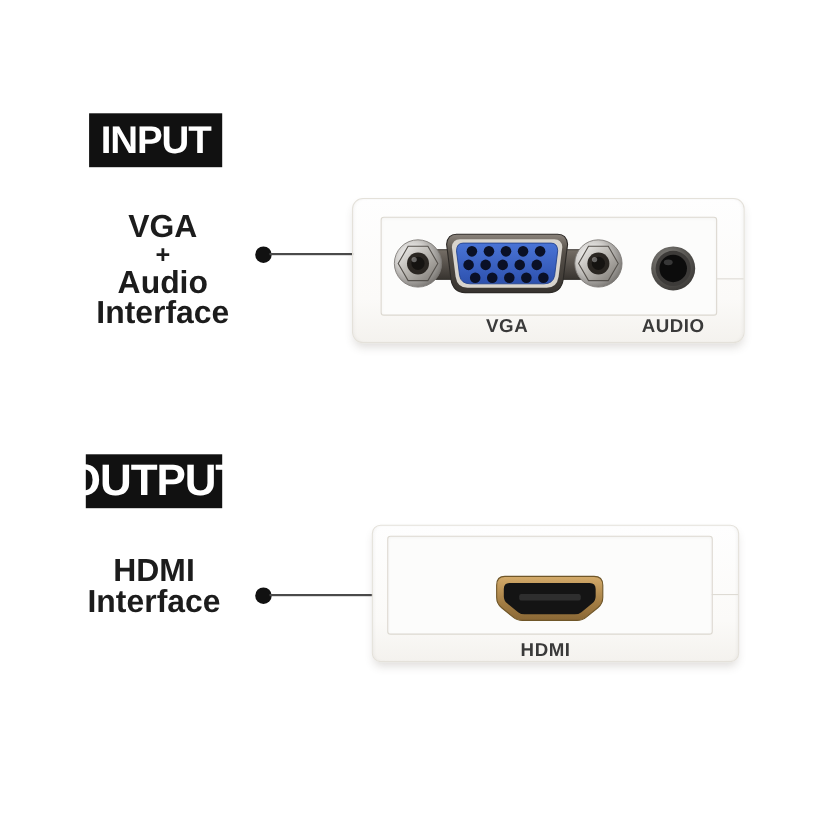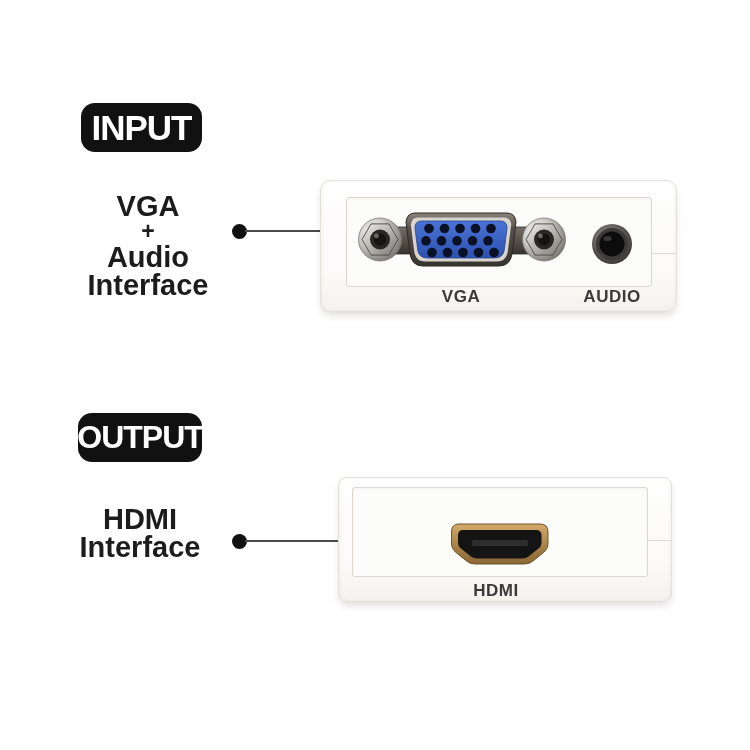--- a/index.html
+++ b/index.html
@@ -1,23 +1,23 @@
 <!DOCTYPE html>
 <html><head>
 <meta charset="utf-8">
 <style>
   html,body{margin:0;padding:0;}
   body{font-family:"Liberation Sans", sans-serif; background:#fff;}
   #canvas{position:relative;width:750px;height:750px;background:#ffffff;overflow:hidden;}
 
   
   .tag{position:absolute;background:#111111;color:#ffffff;display:flex;align-items:center;justify-content:center;
-       font-weight:bold;letter-spacing:-1px;border-radius:14px;}
+       font-weight:bold;letter-spacing:-1px;}
   .tag.input{left:81px;top:103px;width:121px;height:49px;font-size:35px;}
-  .tag.output{left:78px;top:413px;width:124px;height:49px;font-size:32px;}
+  .tag.output{left:78px;top:413px;width:124px;height:49px;font-size:40px;}
 
   
   .anno{position:absolute;width:190px;text-align:center;color:#1c1c1c;font-weight:bold;}
   .anno.input{left:53px;top:192px;}
   .anno.output{left:45px;top:505px;}
   .anno .line{display:block;font-size:29px;line-height:28px;}
   .anno .plus{font-size:23px;line-height:23px;}
 
   
   .dot{position:absolute;width:15px;height:15px;border-radius:50%;background:#111;}

